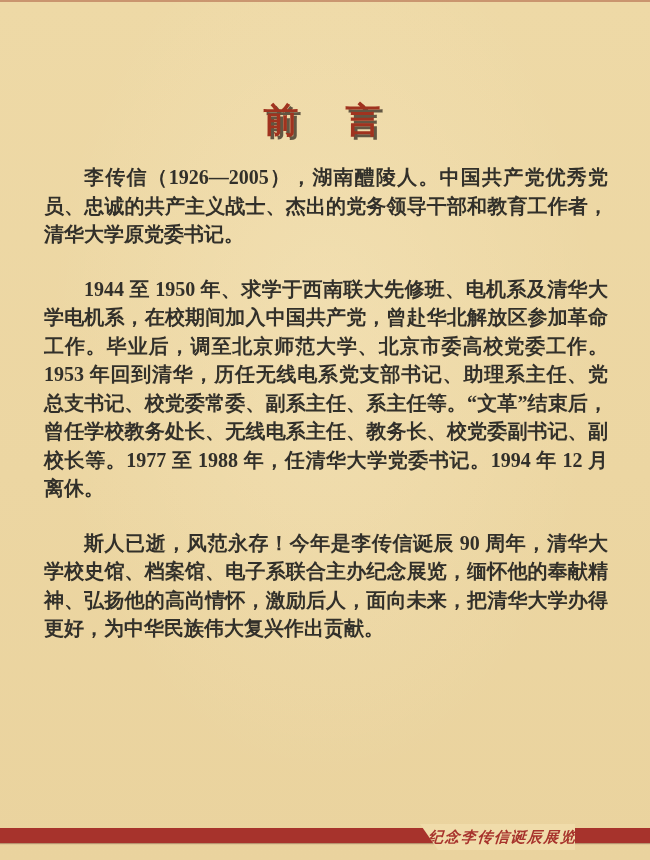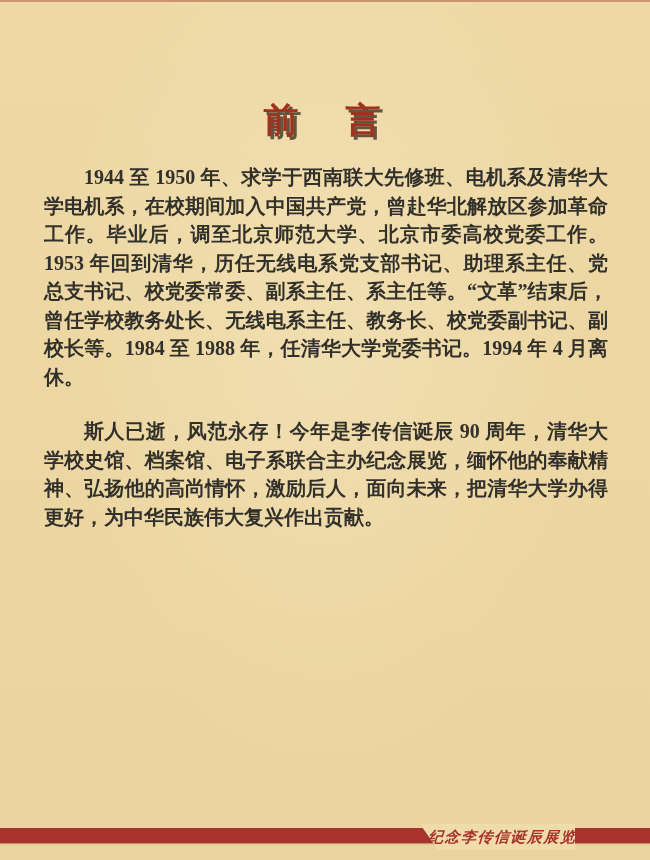--- a/index.html
+++ b/index.html
@@ -88,21 +88,22 @@
 </head>
 <body>
 
 <div class="page">
 
   <div class="top-edge"></div>
 
   <h1 class="page-title">前　言</h1>
 
   <div class="body-text">
-    <p>1944 至 1950 年、求学于西南联大先修班、电机系及清华大学电机系，在校期间加入中国共产党，曾赴华北解放区参加革命工作。毕业后，调至北京师范大学、北京市委高校党委工作。1953 年回到清华，历任无线电系党支部书记、助理系主任、党总支书记、校党委常委、副系主任、系主任等。“文革”结束后，曾任学校教务处长、无线电系主任、教务长、校党委副书记、副校长等。1984 至 1988 年，任清华大学党委书记。1994 年 4 月离休。</p>
+    <p>李传信（1926—2005），湖南醴陵人。中国共产党优秀党员、忠诚的共产主义战士、杰出的党务领导干部和教育工作者，清华大学原党委书记。</p>
+    <p>1944 至 1950 年、求学于西南联大先修班、电机系及清华大学电机系，在校期间加入中国共产党，曾赴华北解放区参加革命工作。毕业后，调至北京师范大学、北京市委高校党委工作。1953 年回到清华，历任无线电系党支部书记、助理系主任、党总支书记、校党委常委、副系主任、系主任等。“文革”结束后，曾任学校教务处长、无线电系主任、教务长、校党委副书记、副校长等。1977 至 1988 年，任清华大学党委书记。1994 年 12 月离休。</p>
     <p>斯人已逝，风范永存！今年是李传信诞辰 90 周年，清华大学校史馆、档案馆、电子系联合主办纪念展览，缅怀他的奉献精神、弘扬他的高尚情怀，激励后人，面向未来，把清华大学办得更好，为中华民族伟大复兴作出贡献。</p>
   </div>
 
   <div class="footer-band"></div>
 
   <div class="banner-label">
     <span>纪念李传信诞辰展览</span>
   </div>
 
 </div>

